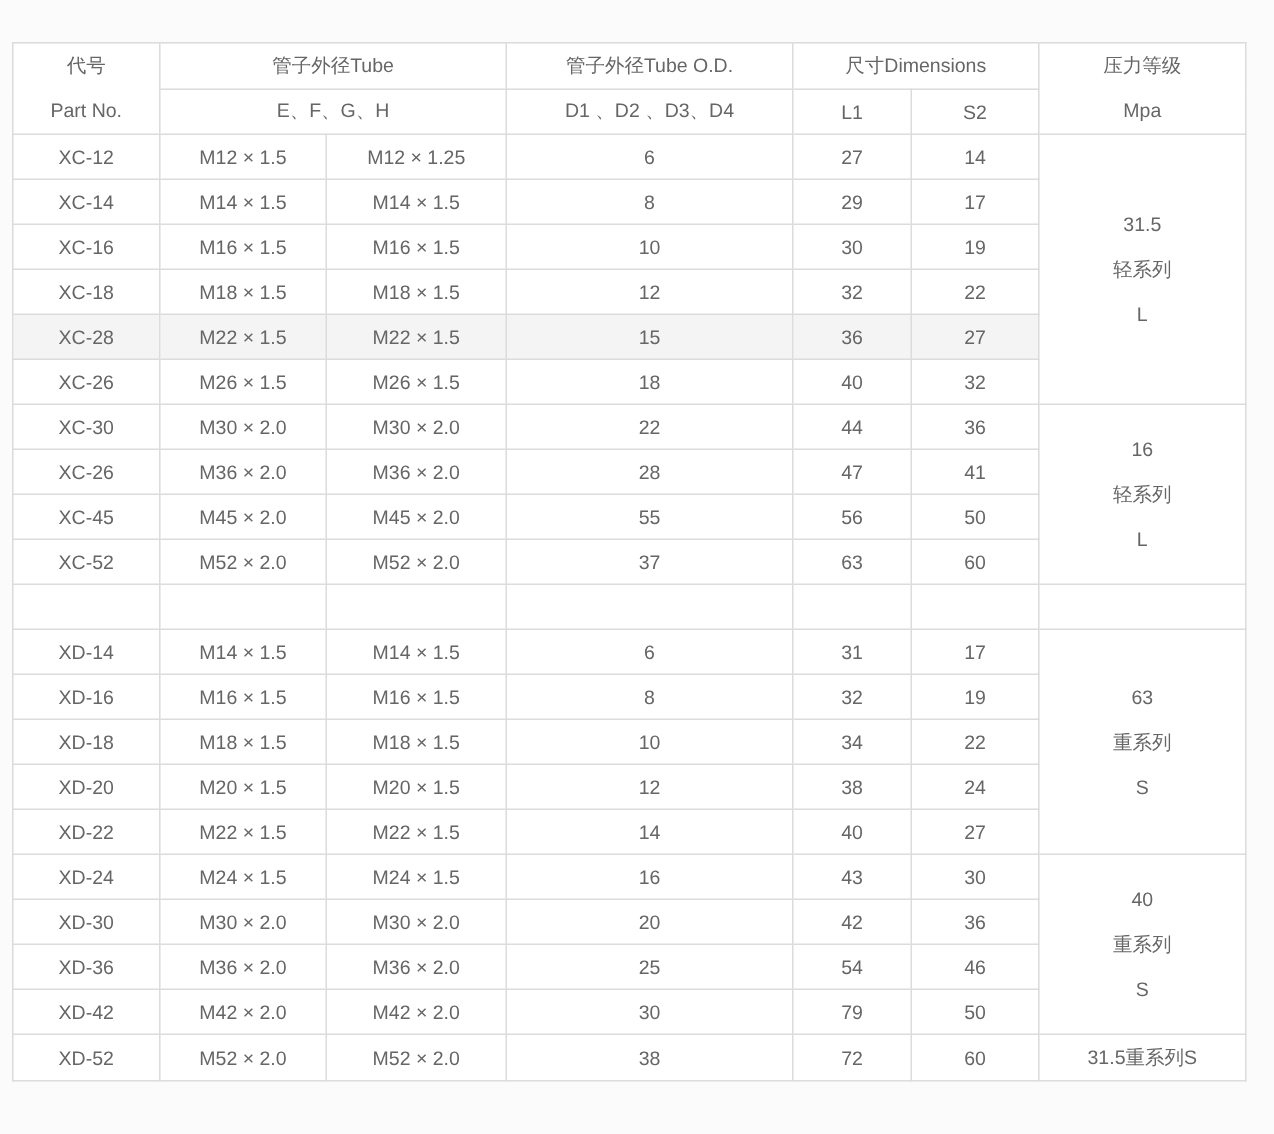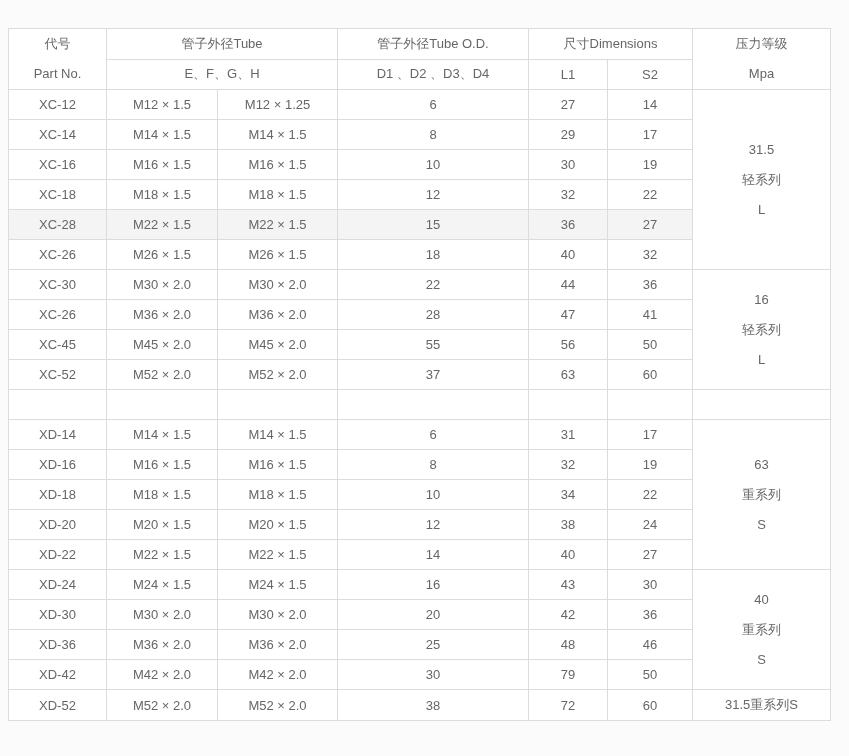--- a/index.html
+++ b/index.html
@@ -244,21 +244,21 @@
           <td>M30 × 2.0</td>
           <td>20</td>
           <td>42</td>
           <td>36</td>
         </tr>
         <tr>
           <td>XD-36</td>
           <td>M36 × 2.0</td>
           <td>M36 × 2.0</td>
           <td>25</td>
-          <td>48</td>
+          <td>54</td>
           <td>46</td>
         </tr>
         <tr>
           <td>XD-42</td>
           <td>M42 × 2.0</td>
           <td>M42 × 2.0</td>
           <td>30</td>
           <td>79</td>
           <td>50</td>
         </tr>

